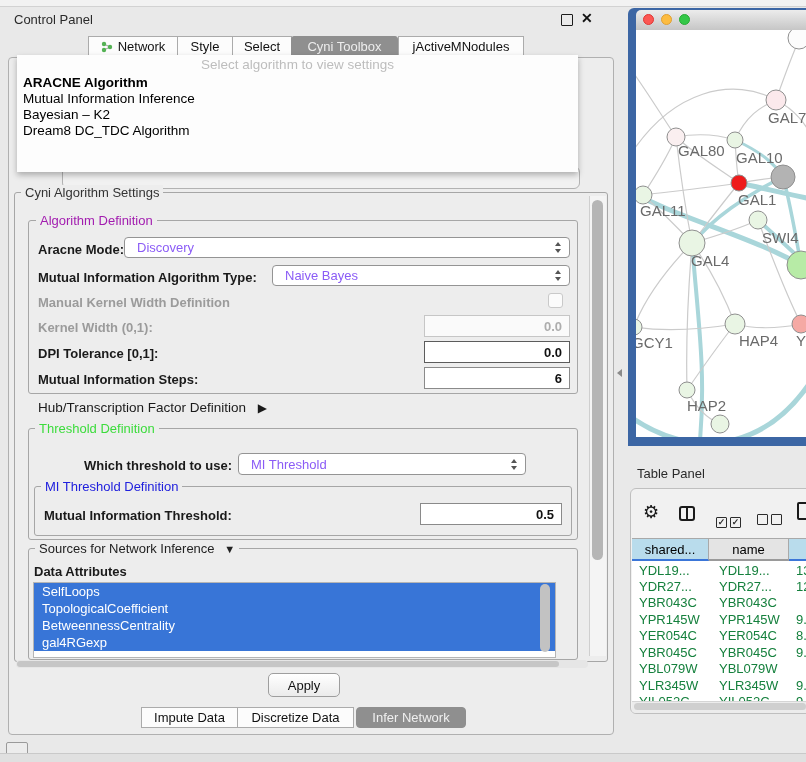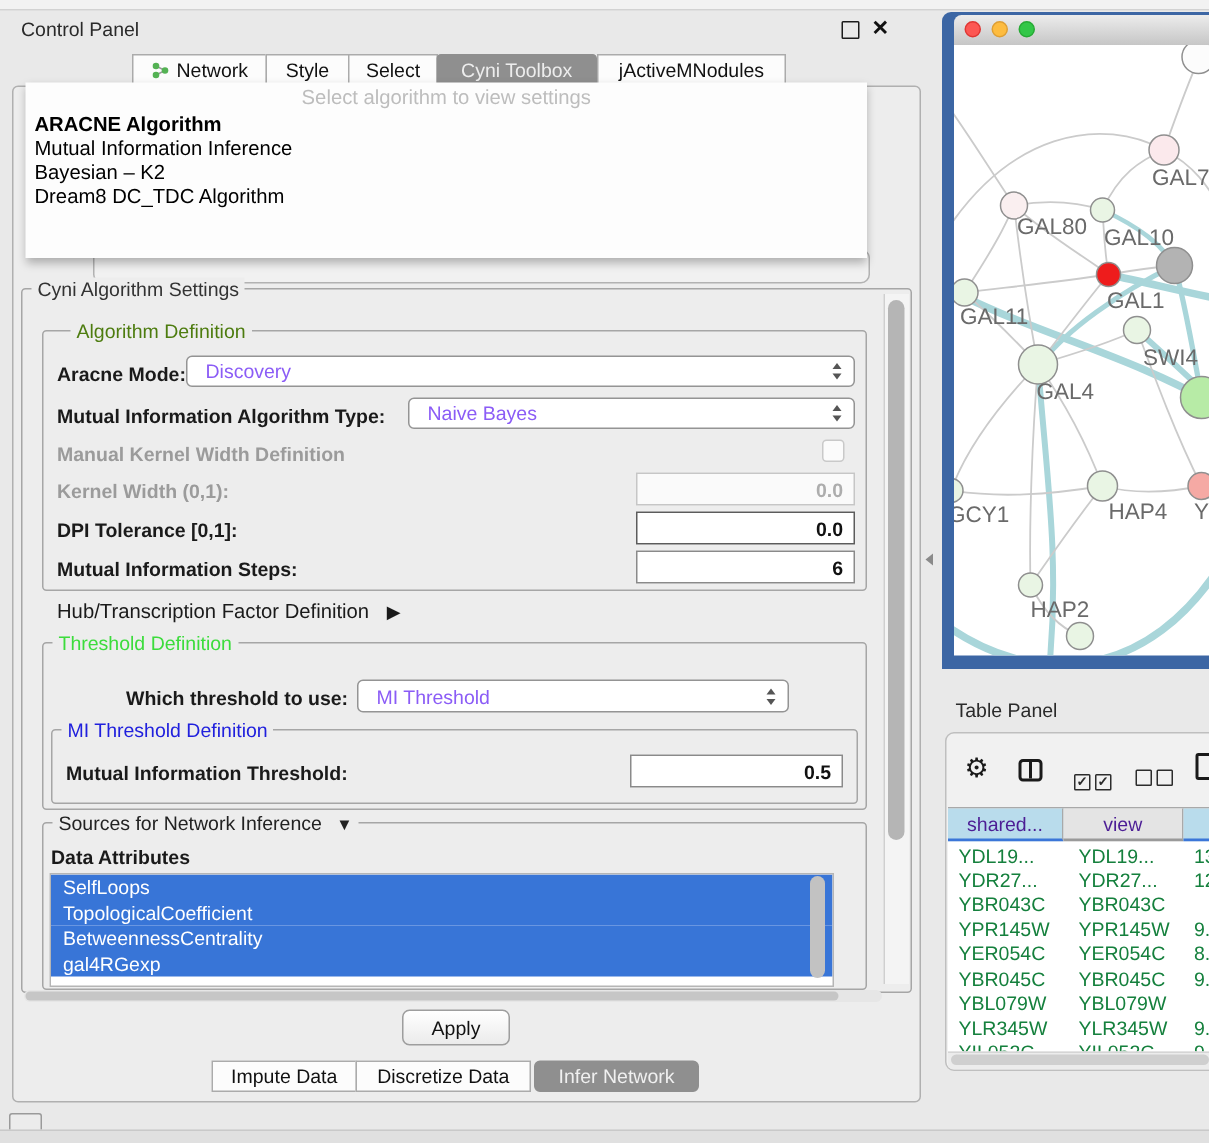--- a/index.html
+++ b/index.html
@@ -24,21 +24,21 @@
   .field.disabled{background:#fafafa;border-color:#c6c6c6;color:#adadad}
   .tab{position:absolute;top:36px;height:21px;background:#fcfcfc;border:1px solid #ababab;
        display:flex;align-items:center;justify-content:center;font-size:13px;color:#111;box-sizing:border-box}
   .tab.sel{background:#8f8f8f;color:#ededed;border-color:#8f8f8f;border-radius:3px 3px 0 0}
   .btab{position:absolute;height:21px;background:#fcfcfc;border:1px solid #ababab;
        display:flex;align-items:center;justify-content:center;font-size:13px;color:#111;box-sizing:border-box}
   .btab.sel{background:#8f8f8f;color:#f0f0f0;border-color:#8f8f8f;border-radius:4px}
   .popup-item{height:16px;line-height:16px;font-size:13.5px;color:#000;padding-left:6px;white-space:nowrap}
   .list-item{height:17px;line-height:17px;font-size:13px;color:#fff;padding-left:8px;white-space:nowrap}
   .hdr-cell{position:absolute;top:0;height:22px;box-sizing:border-box;border-right:1px solid #a9a9a9;
-       display:flex;align-items:center;justify-content:center;font-size:13px;color:#4c1d95}
+       display:flex;align-items:center;justify-content:center;font-size:13px;color:#000000}
   .t-cell{position:absolute;font-size:13px;color:#15803d;white-space:nowrap}
   .ckb{display:inline-block;width:9px;height:9px;border:1.6px solid #2c2c2c;border-radius:1px;
        font-size:9px;line-height:9px;text-align:center;color:#2c2c2c;font-weight:bold}
   svg{display:block}
 </style>
 </head>
 <body>
 
 <div class="abs" style="left:0;top:0;width:806px;height:6px;background:#f2f2f2;border-bottom:1px solid #d2d2d2"></div>
 
@@ -83,21 +83,21 @@
 </div>
 
 <div class="fs" style="left:14px;top:192px;width:592px;height:468px;background:#ededed">
   <span class="legend" style="left:6px;color:#333">Cyni Algorithm Settings</span>
 </div>
 
 <div class="abs" style="left:589px;top:196px;width:16px;height:460px;background:#f4f4f4;border-left:1px solid #cfcfcf"></div>
 <div class="abs" style="left:592px;top:200px;width:11px;height:360px;background:#b5b5b5;border-radius:6px"></div>
 
 <div class="fs" style="left:28px;top:220px;width:548px;height:172px">
-  <span class="legend" style="left:18px;color:#4d7c0f">Algorithm Definition</span>
+  <span class="legend" style="left:7px;color:#a21caf">Algorithm Definition</span>
 </div>
 <div class="abs lbl bold" style="left:38px;top:242px">Aracne Mode:</div>
 <div class="combo" style="left:124px;top:237px;width:446px;height:21px">
   <span>Discovery</span>
   <span class="updown"></span>
 </div>
 <div class="abs lbl bold" style="left:38px;top:270px">Mutual Information Algorithm Type:</div>
 <div class="combo" style="left:272px;top:265px;width:298px;height:21px">
   <span>Naive Bayes</span>
   <span class="updown"></span>
@@ -270,21 +270,21 @@
   <span style="position:absolute;left:126px;top:22px">
     <span class="ckb"> </span><span class="ckb" style="margin-left:3px"> </span>
   </span>
   <span style="position:absolute;left:166px;top:13px;width:14px;height:18px;border:2px solid #1a1a1a;border-radius:2px;box-sizing:border-box"></span>
 
   <div style="position:absolute;left:1px;top:49px;width:199px;height:22px;border-top:1px solid #a9a9a9">
     <div class="hdr-cell" style="left:0;width:77px;background:#b9dcec;border-bottom:2px solid #3b76d8">
       <span>shared...</span>
     </div>
     <div class="hdr-cell" style="left:77px;width:80px;background:#e4e4e4;border-bottom:2px solid #9a9a9a">
-      <span>view</span>
+      <span>name</span>
     </div>
     <div class="hdr-cell" style="left:157px;width:42px;background:#b9dcec;border-bottom:2px solid #3b76d8">
       <span></span>
     </div>
   </div>
 
   <div style="position:absolute;left:1px;top:72px;width:199px;height:140px;background:#fff;overflow:hidden">
     <div class="t-cell" style="left:7px;top:2px">YDL19...</div>
     <div class="t-cell" style="left:87px;top:2px">YDL19...</div>
     <div class="t-cell" style="left:164px;top:2px">13</div>

